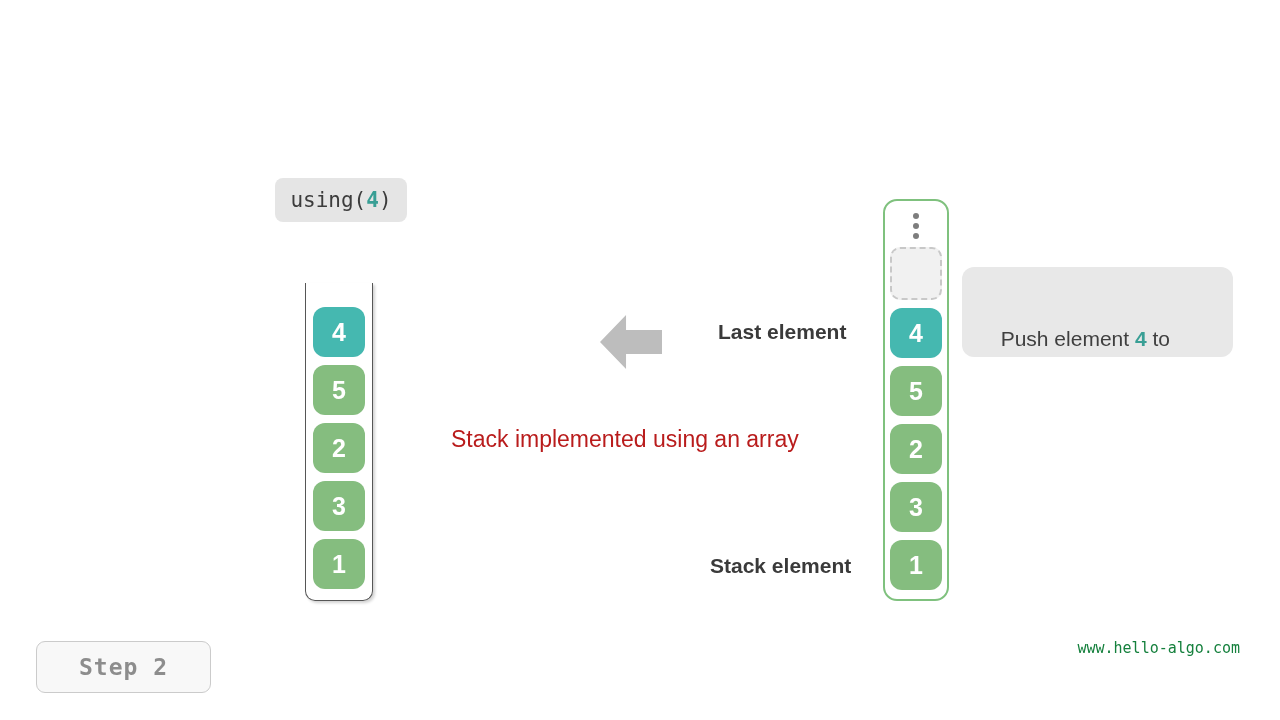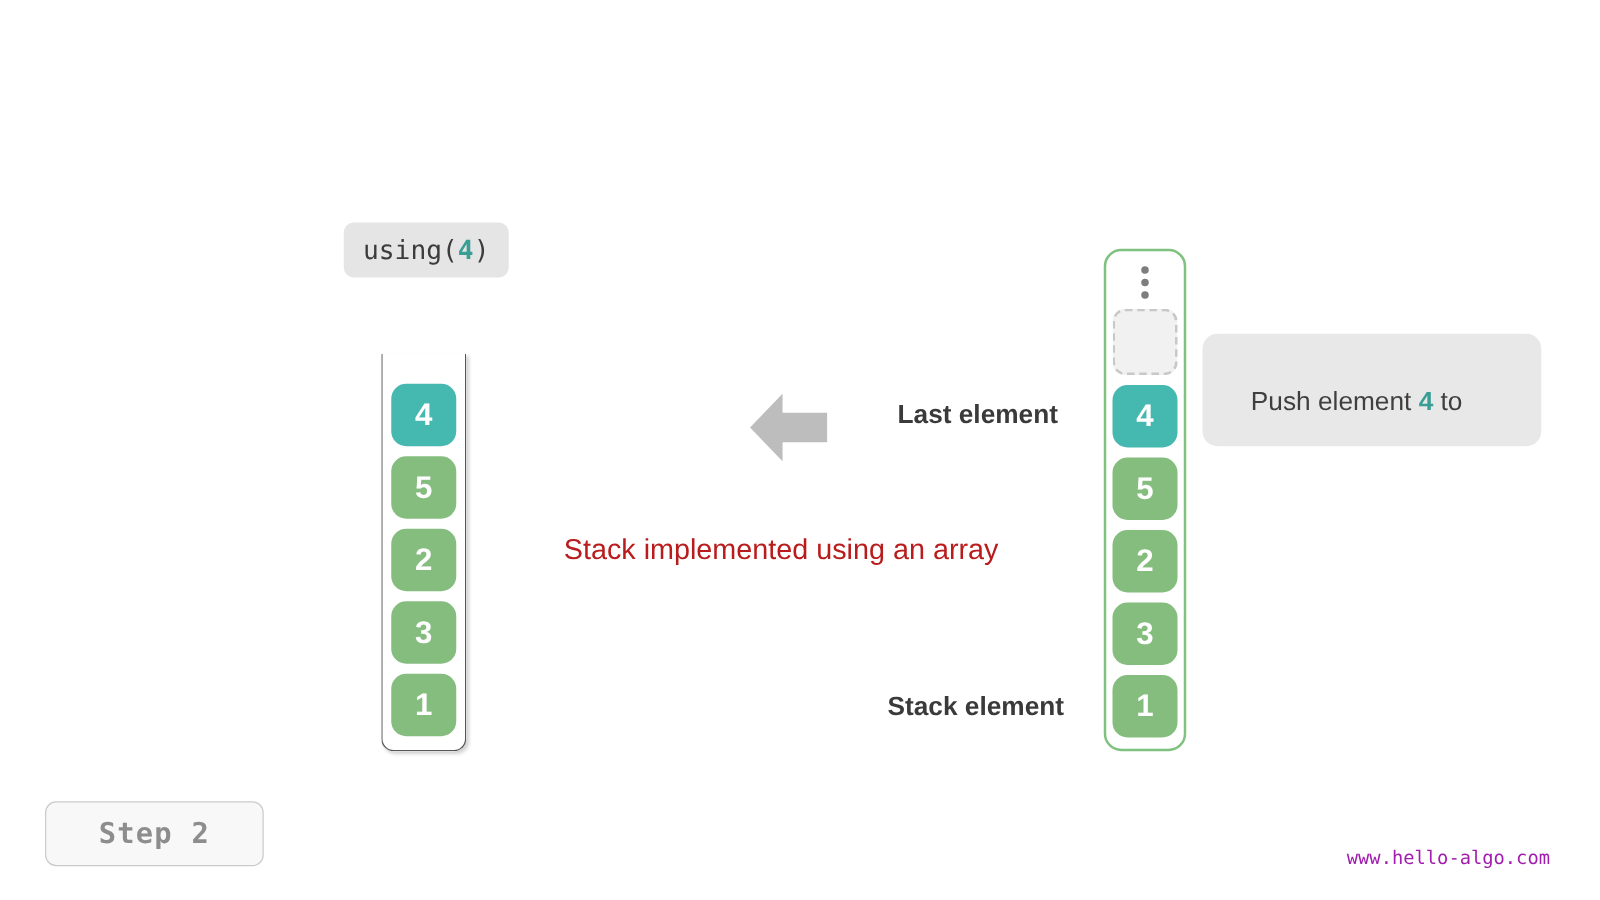--- a/index.html
+++ b/index.html
@@ -63,37 +63,37 @@
     width: 52px; height: 53px; flex: 0 0 53px;
     background: #f1f1f1; border: 2px dashed #c8c8c8; border-radius: 10px;
     margin-bottom: 8px;
   }
   .array-cells { display: flex; flex-direction: column; align-items: center; gap: 8px; }
 
   
   .callout {
     left: 962px; top: 267px; width: 271px; height: 90px;
     background: #e8e8e8; border-radius: 12px;
-    padding: 11px 0 0 27px;
+    padding: 28px 0 0 27px;
     font-size: 21px; line-height: 29px; color: #3f3f3f; white-space: pre;
   }
   .callout .val { color: var(--teal-text); font-weight: bold; }
 
   
   .step-box {
     left: 36px; top: 641px; width: 175px; height: 52px;
     background: #f8f8f8; border: 1.5px solid #cbcbcb; border-radius: 9px;
     display: flex; align-items: center; justify-content: center;
     font-family: "DejaVu Sans Mono", monospace; font-size: 23px; font-weight: bold;
     color: #8d8d8d; letter-spacing: 1px;
   }
 
   .watermark {
-    right: 40px; top: 677px;
-    font-family: "DejaVu Sans Mono", monospace; font-size: 15px; color: #a21caf;
+    right: 40px; top: 639px;
+    font-family: "DejaVu Sans Mono", monospace; font-size: 15px; color: #15803d;
   }
 </style>
 </head>
 <body>
 
 <div class="abs op-label">
   <span>using(</span><span class="arg">4</span><span>)</span>
 </div>
 
 <div class="abs stack-box">

